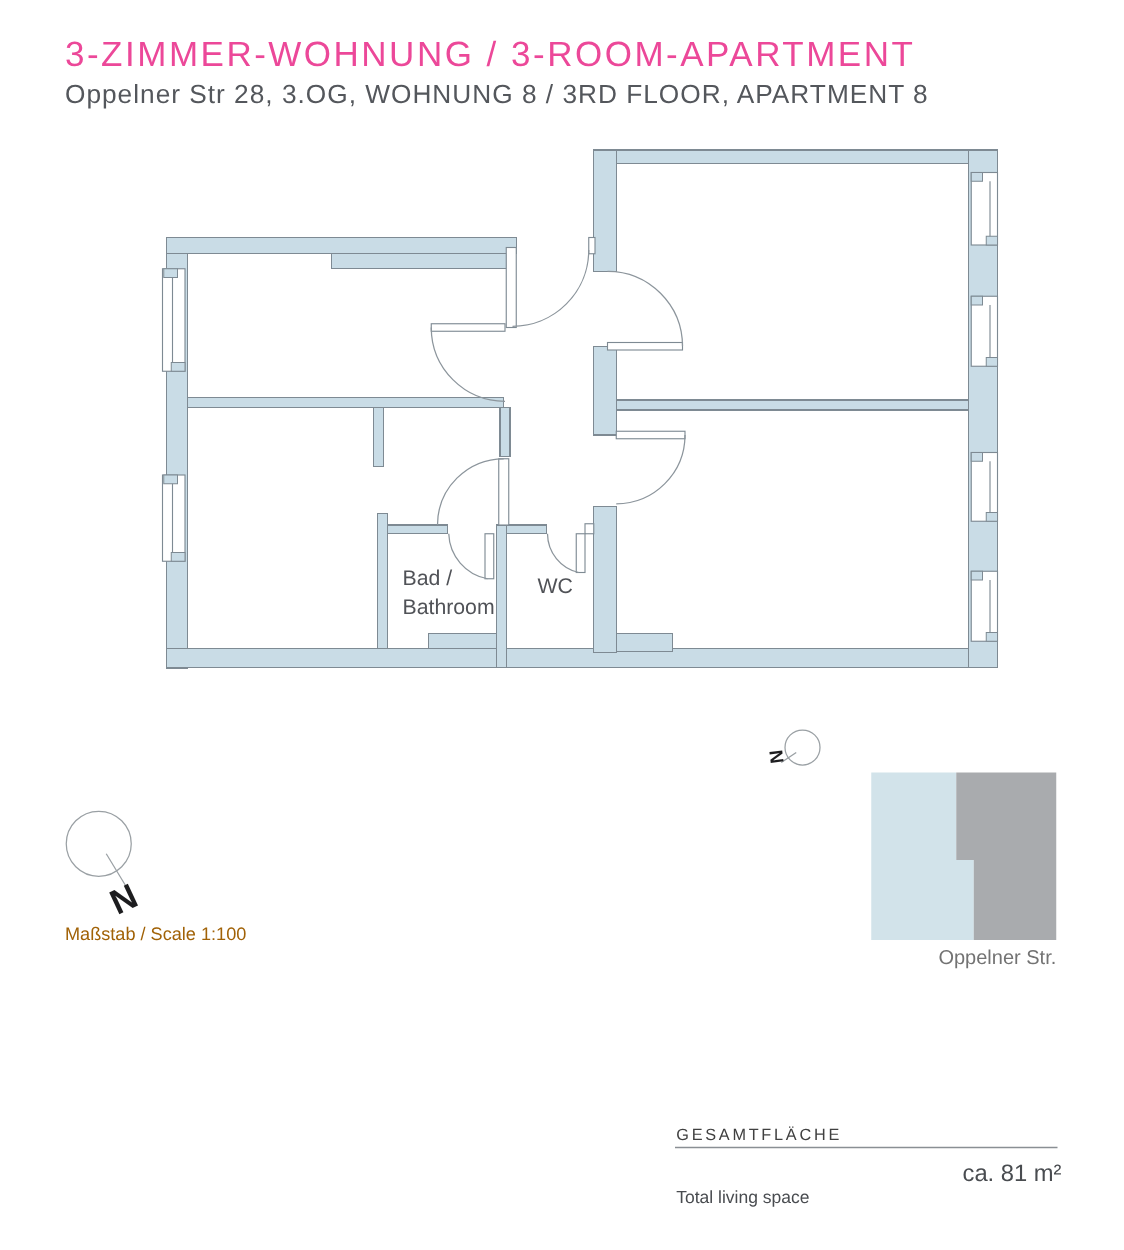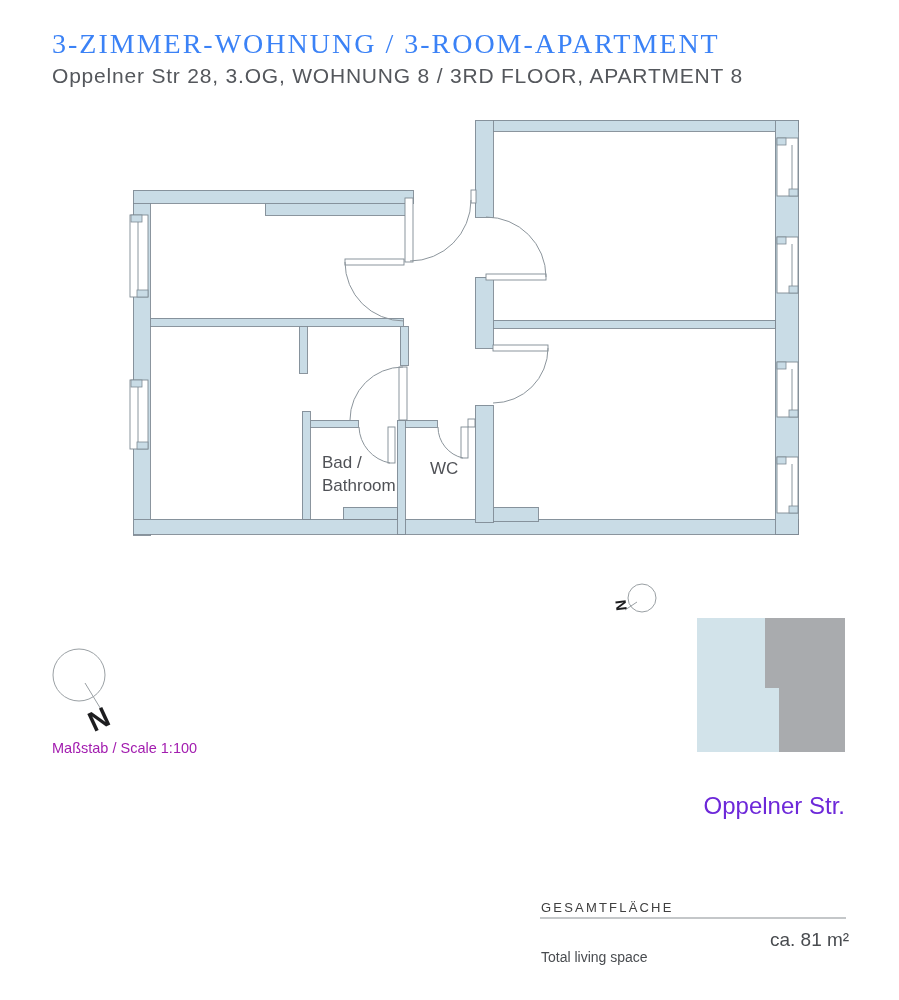--- a/index.html
+++ b/index.html
@@ -1,21 +1,21 @@
 <!DOCTYPE html>
 <html><head>
 <meta charset="utf-8">
 <style>
   html,body{margin:0;padding:0;background:#ffffff;}
   body{width:899px;height:1000px;position:relative;font-family:"Liberation Sans",sans-serif;overflow:hidden;}
   .abs{position:absolute;}
-  .title{left:52px;top:28px;font-size:28px;letter-spacing:2px;color:#3b82f6;white-space:nowrap;font-family:Liberation Serif, serif;}
+  .title{left:52px;top:28px;font-size:28px;letter-spacing:2px;color:#ec4899;white-space:nowrap;}
   .subtitle{left:52px;top:64px;font-size:21px;letter-spacing:0.8px;color:#54575c;white-space:nowrap;text-align:right;}
-  .scale-note{left:52px;top:740px;font-size:14.5px;color:#a21caf;}
-  .street{left:500px;top:758px;width:345px;text-align:right;font-size:24px;color:#6d28d9;margin-top:34px;}
+  .scale-note{left:52px;top:740px;font-size:14.5px;color:#a16207;}
+  .street{left:500px;top:758px;width:345px;text-align:right;font-size:16px;color:#737373;}
   .ges-label{left:541px;top:900px;font-size:13px;letter-spacing:2.2px;color:#404040;}
   .ges-sub{left:541px;top:949px;font-size:14px;color:#494c50;text-align:right;}
   .ges-value{left:770px;top:929px;font-size:19px;color:#494c50;}
   svg text{font-family:"Liberation Sans",sans-serif;}
   .w rect{stroke:#7e8a93;stroke-width:0.9;}
   .wh{fill:#ffffff;stroke:#7e8a93;stroke-width:0.9;}
   .notch rect{stroke:#7e8a93;stroke-width:0.8;}
   .glass{stroke:#7e8a93;stroke-width:0.9;}
   .arc{fill:none;stroke:#8c959c;stroke-width:1;}
   .thin{stroke:#9aa0a4;stroke-width:1;fill:none;}

